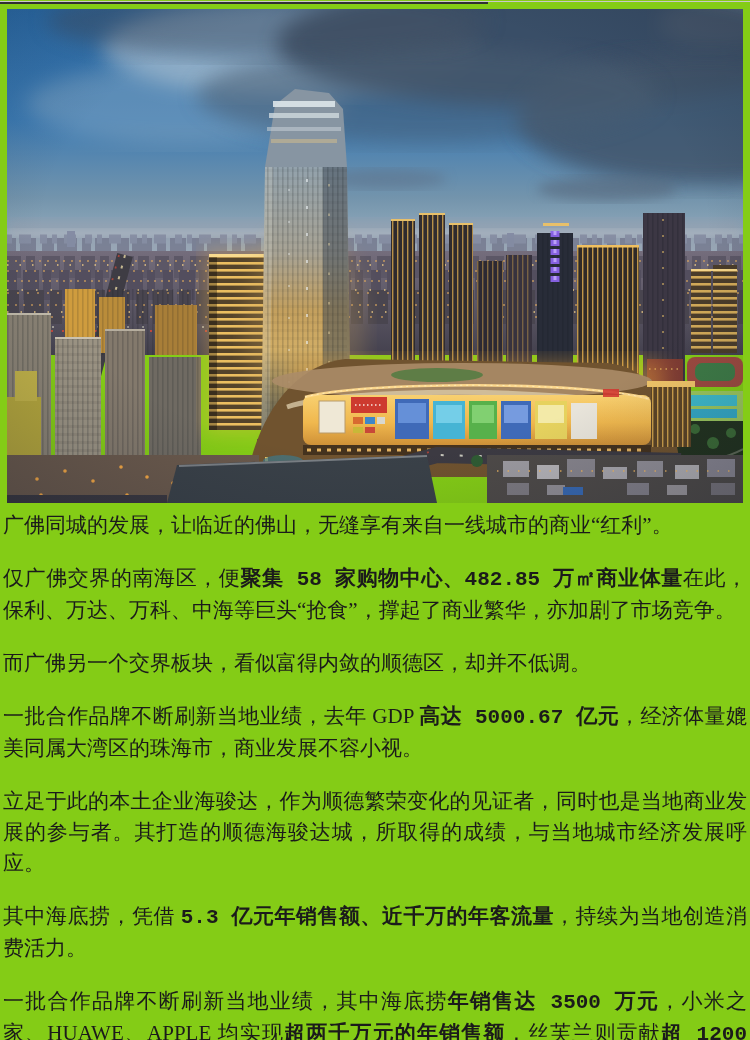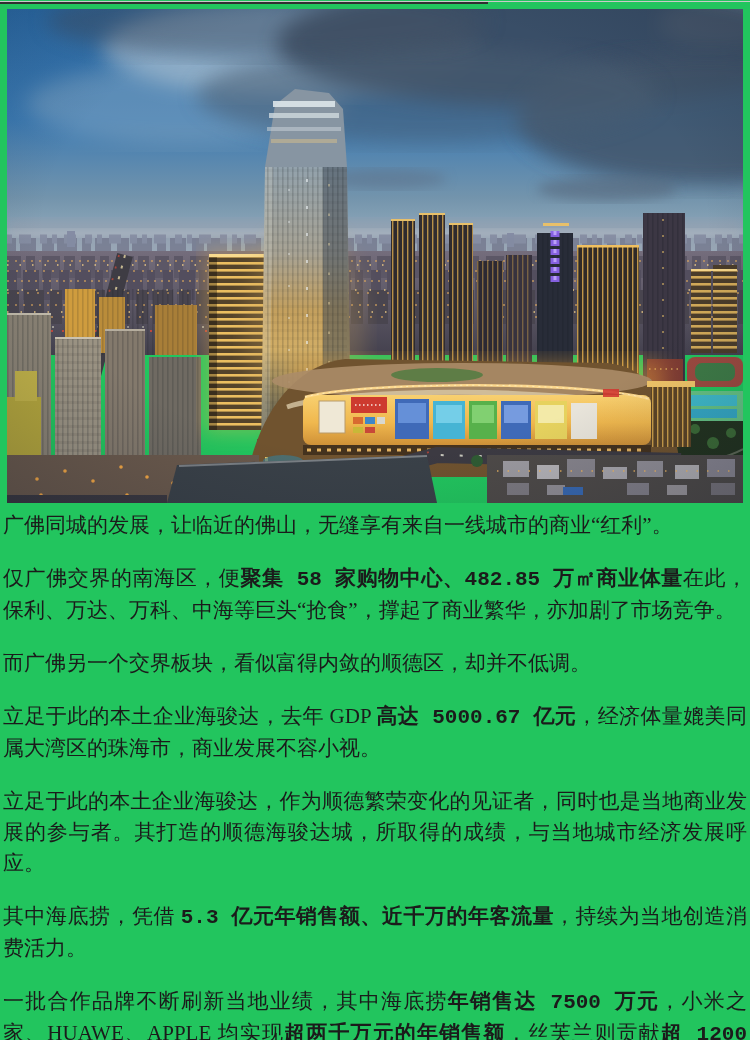--- a/index.html
+++ b/index.html
@@ -1,17 +1,17 @@
 <!DOCTYPE html>
 <html style="--sky-top: #2c6ca8; --sky-horizon: #aebdc8; --cloud-dark: #3b4c60; --gold-light: #f3c463; --gold-deep: #d9a94e; --billboard-red: #cd3a2f; --billboard-blue: #3f6ab8; --billboard-teal: #46b4d4; --billboard-green: #57b14b; --billboard-yellow: #e6d25e; --purple-sign: #8a63e8; --pool: #3fb9c9; --field-green: #3e7a46; --track-red: #9c4a40;"><head>
 <meta charset="utf-8">
 <style>
   html,body{margin:0;padding:0;background:#ffffff;}
   body{width:750px;font-family:"Liberation Serif","DejaVu Serif",serif;}
-  .page{position:relative;width:750px;height:1040px;background:#22c55e;overflow:hidden;}
+  .page{position:relative;width:750px;height:1040px;background:#84cc16;overflow:hidden;}
   .rule-light{height:1px;margin-top:1px;background:#c9c9c9;}
   .rule-dark{height:2px;width:488px;background:#303030;}
   .hero{margin:5px 7px 0 7px;width:736px;height:494px;display:block;overflow:hidden;}
   .hero svg{display:block;}
   .article{padding:7px 3px 0 3px;color:#1b1b1b;font-size:21px;line-height:31px;
            text-align:justify;text-justify:inter-ideograph;}
   .article p{margin:0 0 22px 0;}
   .article .b{font-weight:700;font-family:Liberation Mono, monospace;}
 </style>
 </head>
@@ -329,18 +329,18 @@
       </g>
 
       <rect x="0" y="0" width="736" height="494" fill="url(#vign)"></rect>
     </svg>
   </figure>
 
   <div class="article">
       <p><span>广佛同城的发展，让临近的佛山，无缝享有来自一线城市的商业“红利”。</span></p>
       <p><span>仅广佛交界的南海区，便</span><span class="b">聚集 58 家购物中心、482.85 万㎡商业体量</span><span>在此，保利、万达、万科、中海等巨头“抢食”，撑起了商业繁华，亦加剧了市场竞争。</span></p>
       <p><span>而广佛另一个交界板块，看似富得内敛的顺德区，却并不低调。</span></p>
-      <p><span>立足于此的本土企业海骏达，去年 GDP </span><span class="b">高达 5000.67 亿元</span><span>，经济体量媲美同属大湾区的珠海市，商业发展不容小视。</span></p>
+      <p><span>一批合作品牌不断刷新当地业绩，去年 GDP </span><span class="b">高达 5000.67 亿元</span><span>，经济体量媲美同属大湾区的珠海市，商业发展不容小视。</span></p>
       <p><span>立足于此的本土企业海骏达，作为顺德繁荣变化的见证者，同时也是当地商业发展的参与者。其打造的顺德海骏达城，所取得的成绩，与当地城市经济发展呼应。</span></p>
       <p><span>其中海底捞，凭借 </span><span class="b">5.3 亿元年销售额、近千万的年客流量</span><span>，持续为当地创造消费活力。</span></p>
-      <p><span>一批合作品牌不断刷新当地业绩，其中海底捞</span><span class="b">年销售达 7500 万元</span><span>，小米之家、HUAWE、APPLE 均实现</span><span class="b">超两千万元的年销售额</span><span>，丝芙兰则贡献</span><span class="b">超 1200 万元年销售额</span></p>
+      <p><span>一批合作品牌不断刷新当地业绩，其中海底捞</span><span class="b">年销售达 3500 万元</span><span>，小米之家、HUAWE、APPLE 均实现</span><span class="b">超两千万元的年销售额</span><span>，丝芙兰则贡献</span><span class="b">超 1200 万元年销售额</span></p>
     </div>
 </div>
 
 </body></html>

